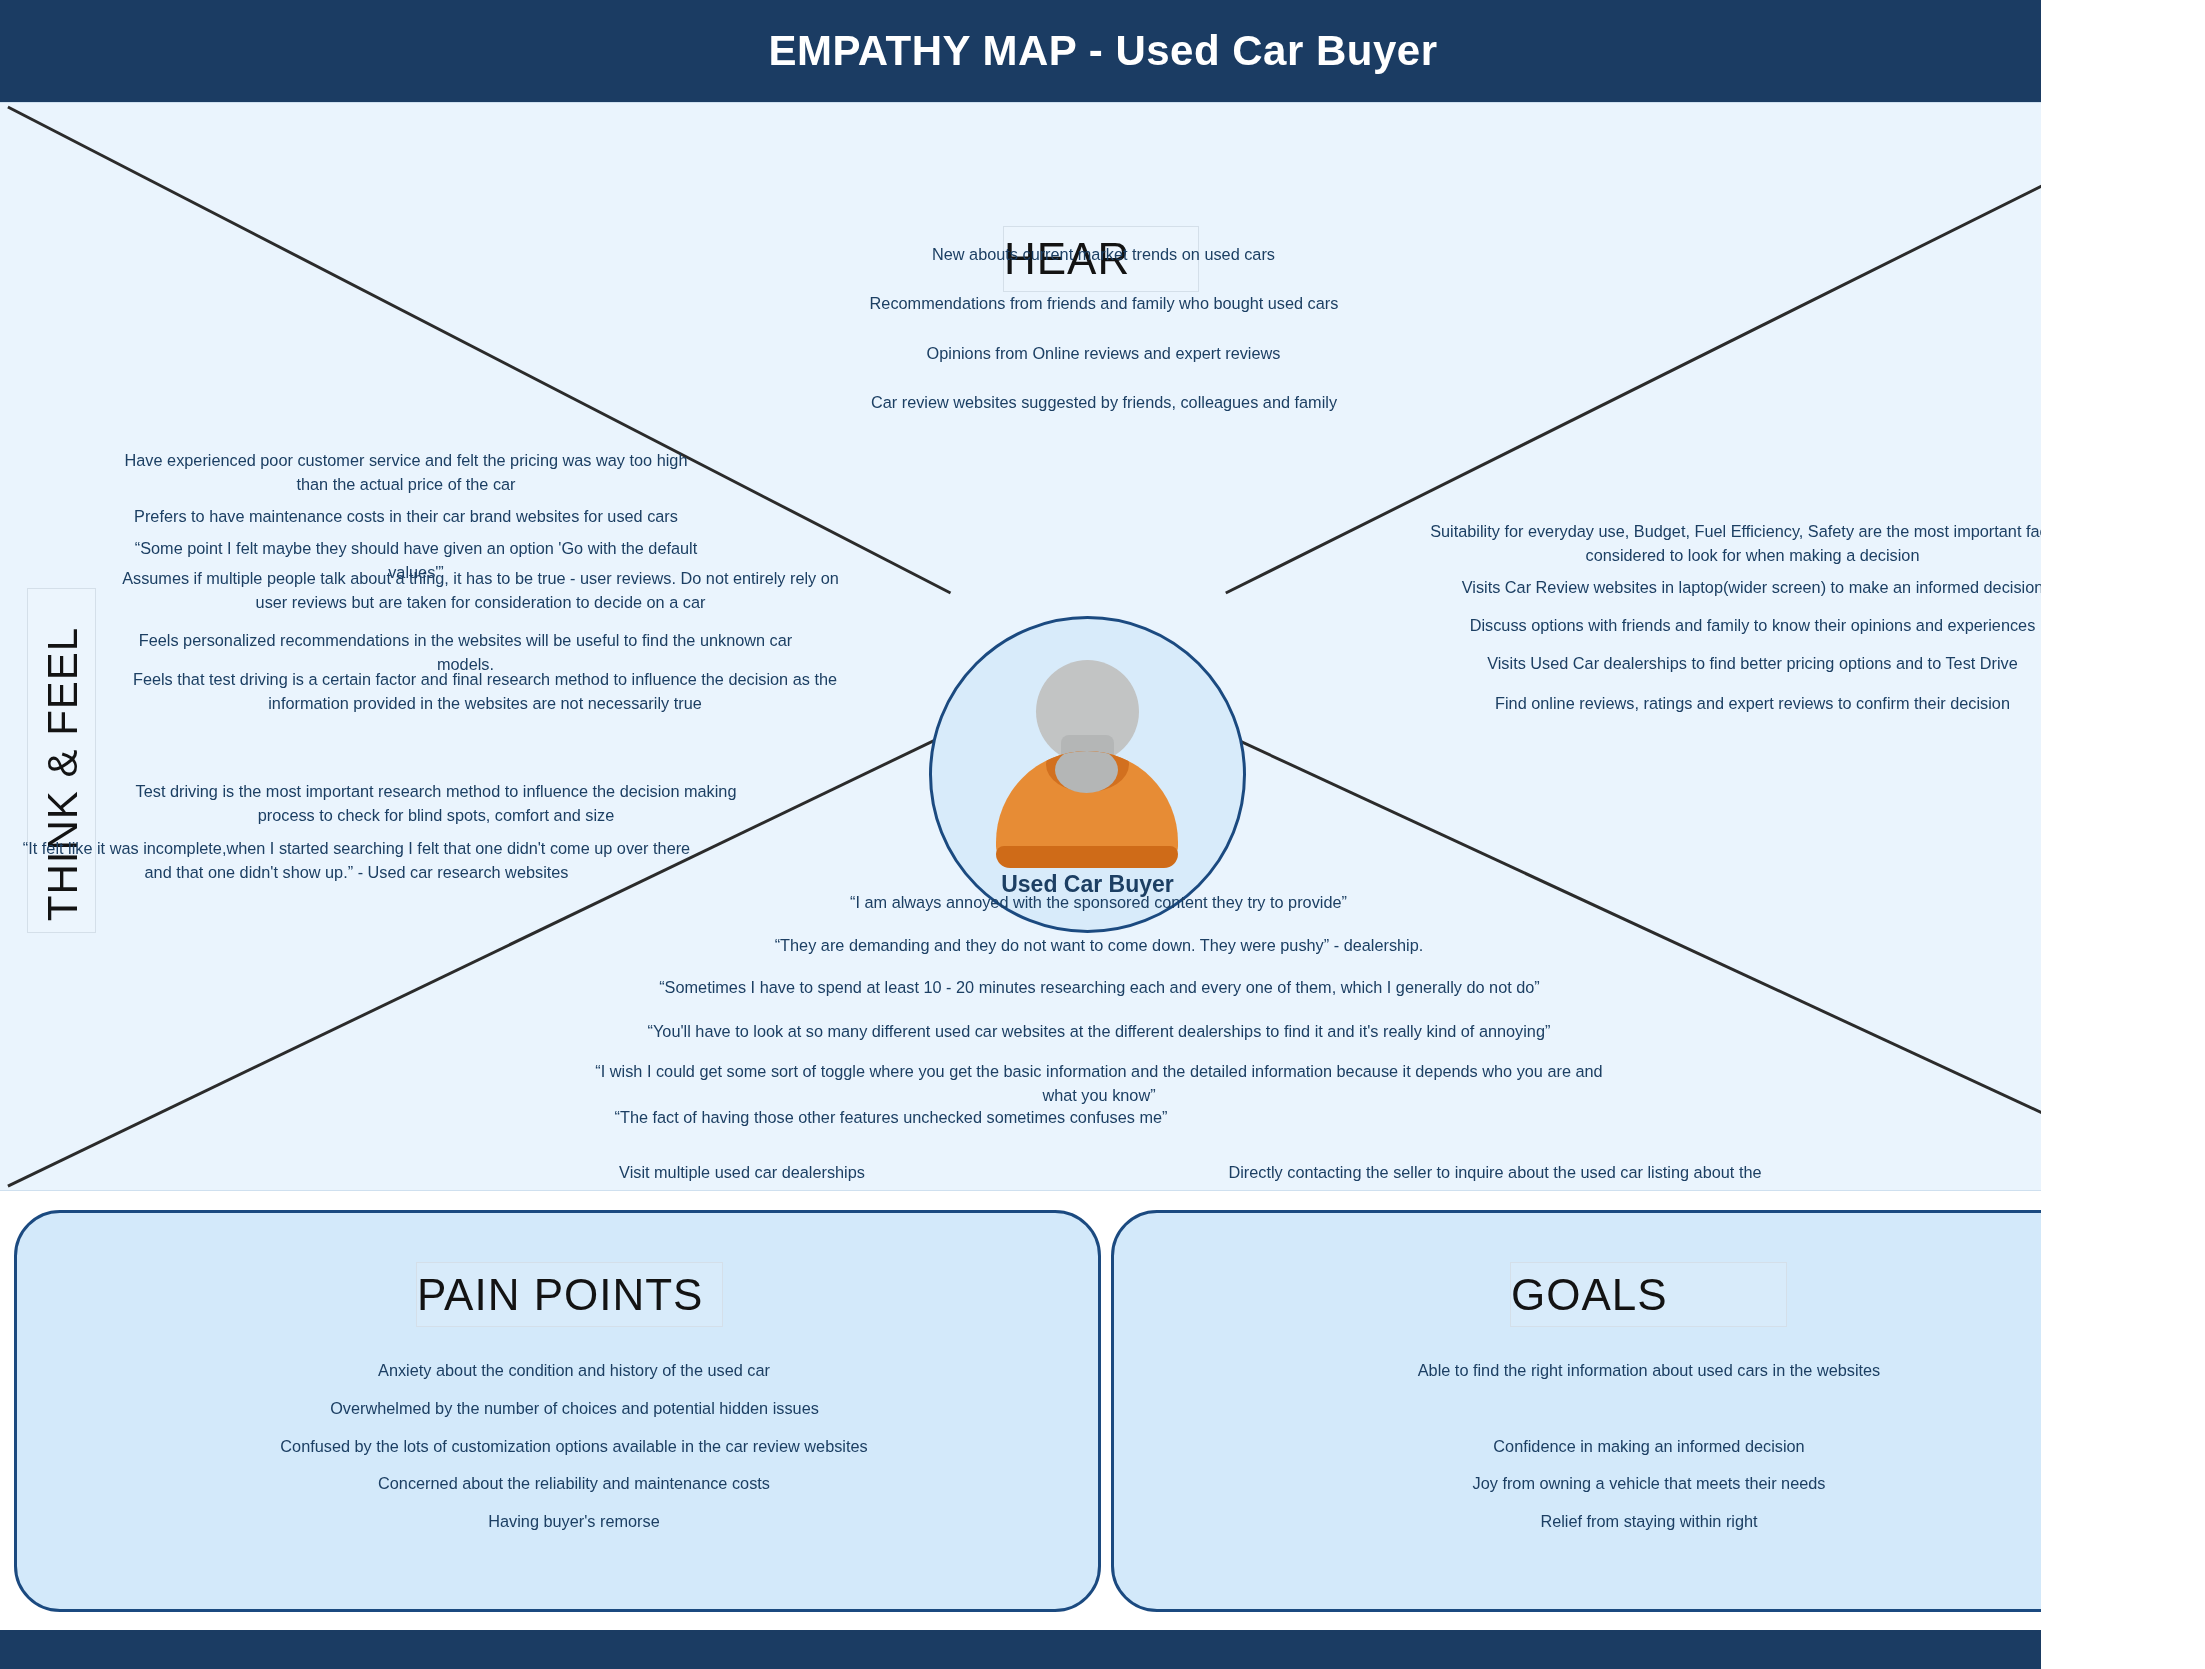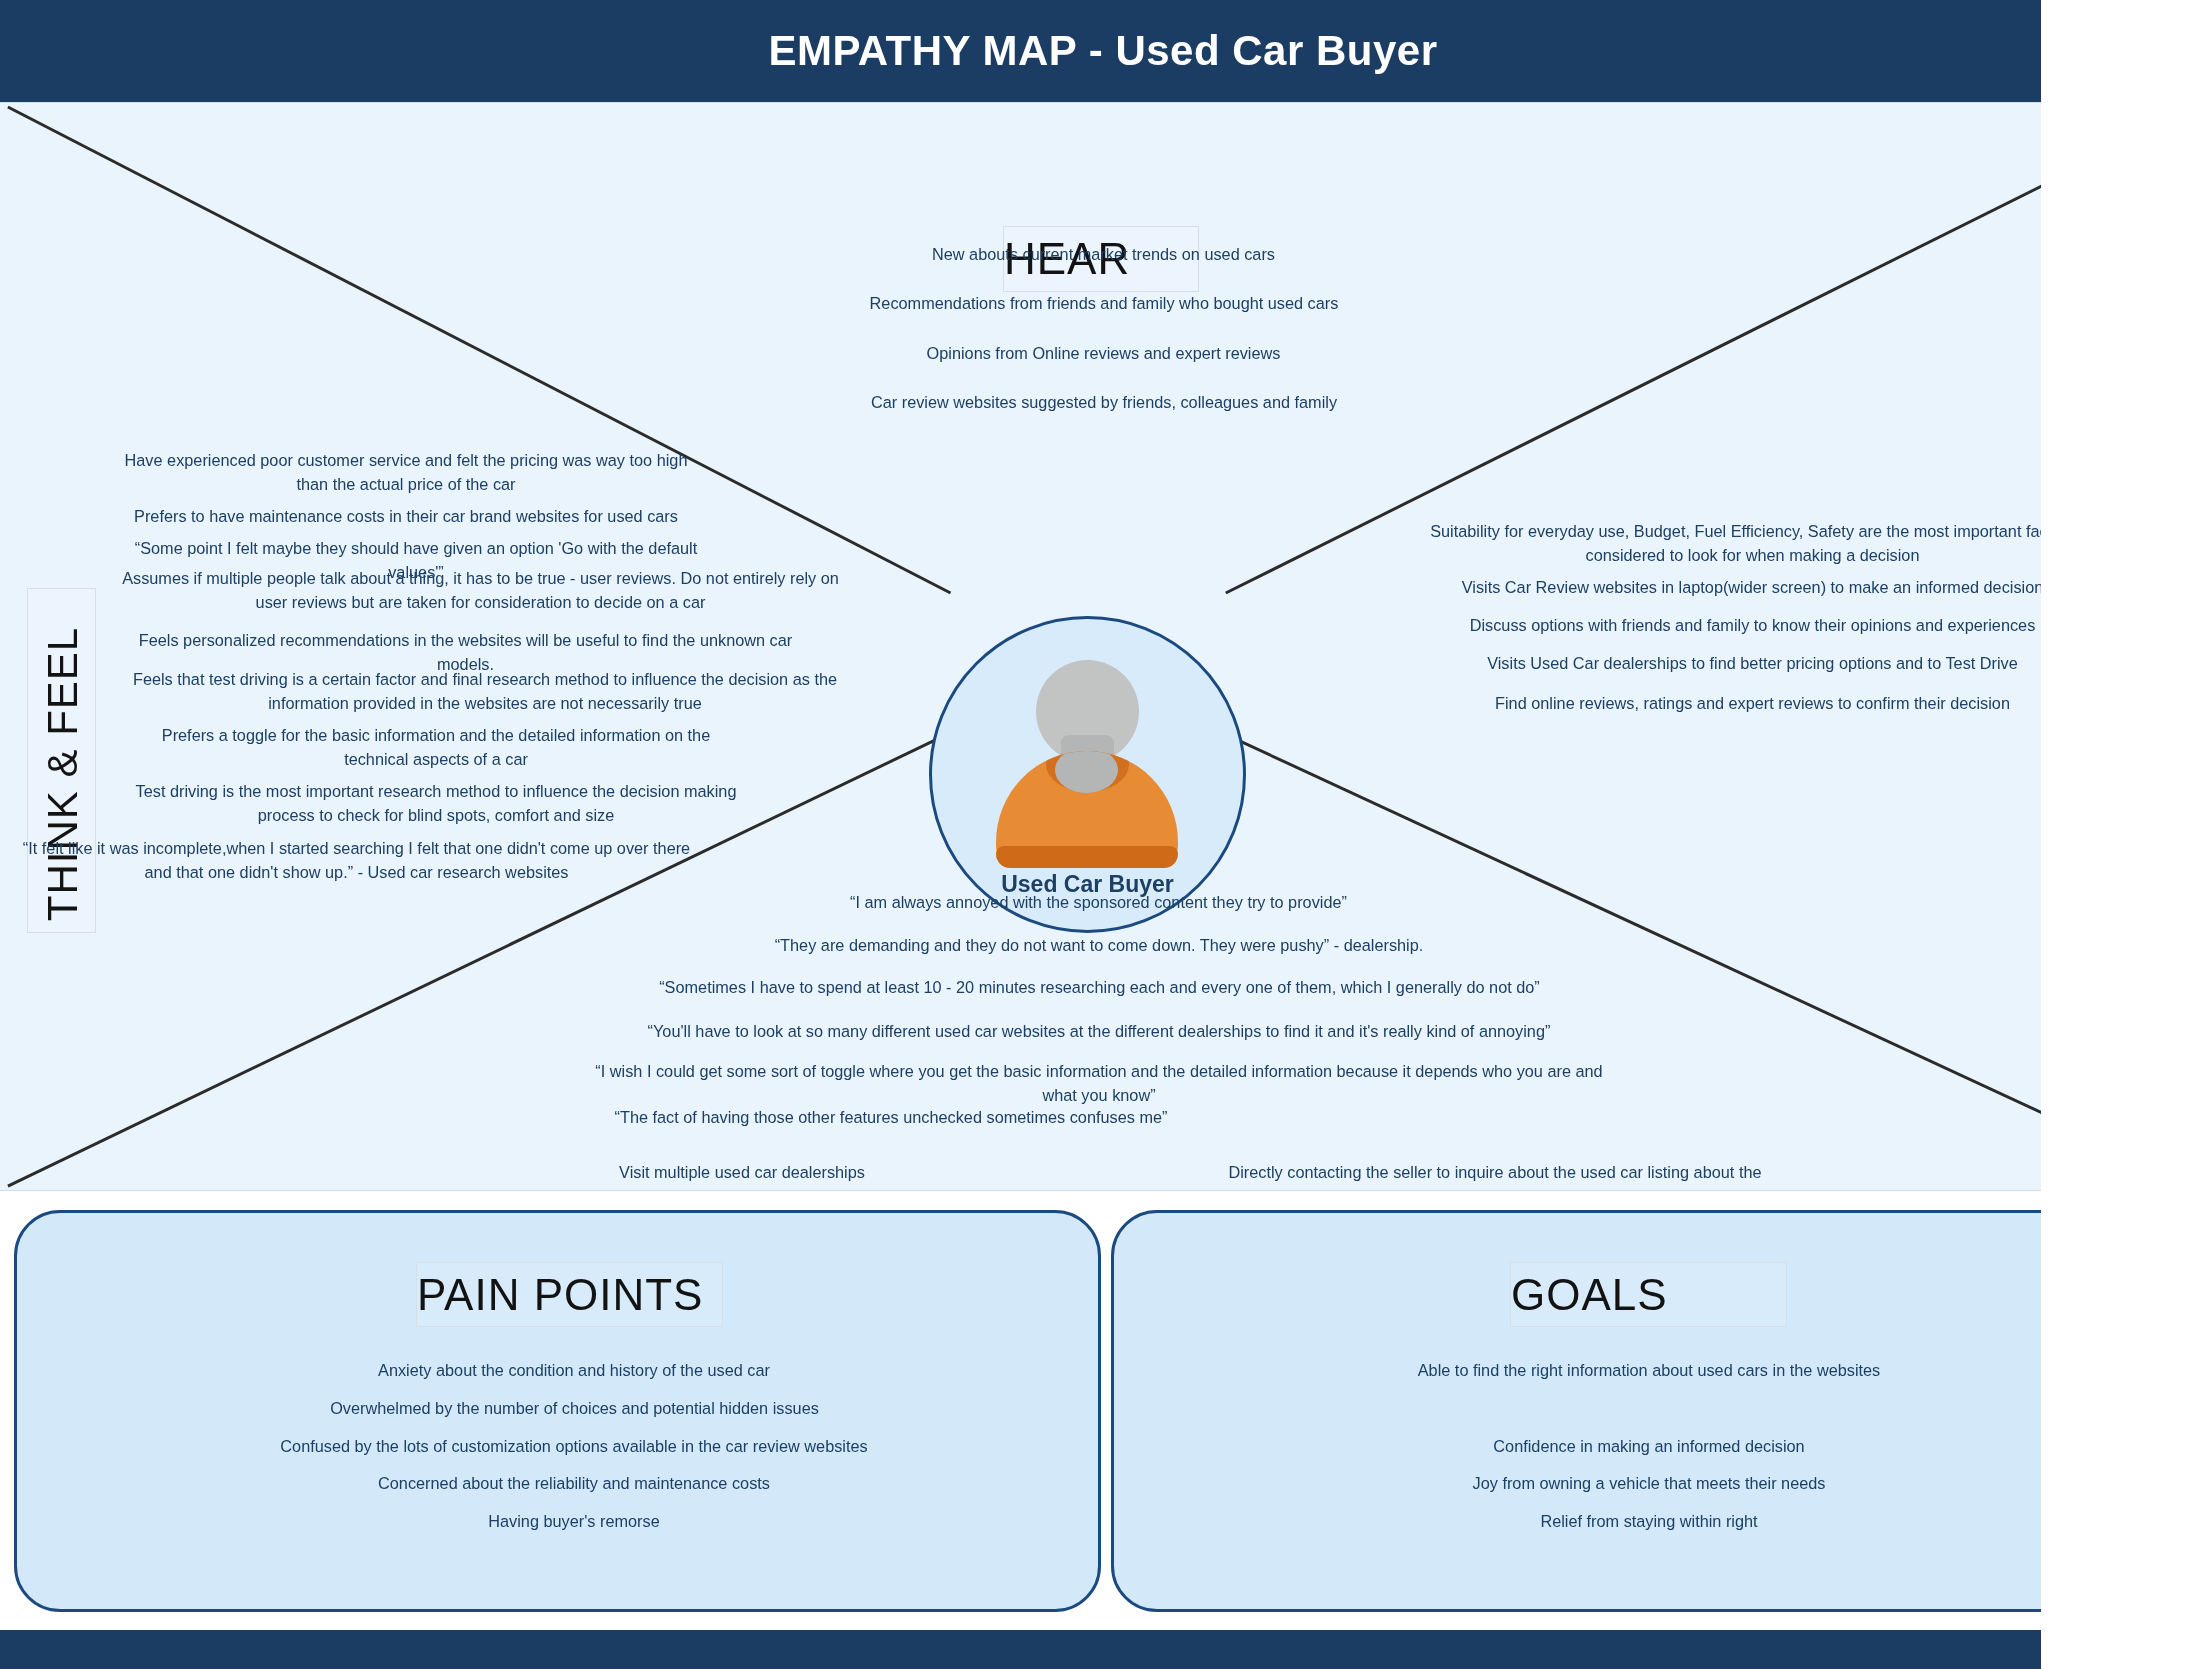--- a/index.html
+++ b/index.html
@@ -260,21 +260,20 @@
     <div class="plaque" id="plaque-think">
       <span class="ptext">THINK &amp; FEEL</span>
     </div>
 
     <div class="note" style="left:119px; top:345px; width:574px;">Have experienced poor customer service and felt the pricing was way too high than the actual price of the car</div>
     <div class="note" style="left:119px; top:401px; width:574px;">Prefers to have maintenance costs in their car brand websites for used cars</div>
     <div class="note" style="left:119px; top:433px; width:594px;">“Some point I felt maybe they should have given an option 'Go with the default values'”</div>
     <div class="note" style="left:109px; top:463px; width:743px;">Assumes if multiple people talk about a thing, it has to be true - user reviews. Do not entirely rely on user reviews but are taken for consideration to decide on a car</div>
     <div class="note" style="left:119px; top:525px; width:693px;">Feels personalized recommendations in the websites will be useful to find the unknown car models.</div>
     <div class="note" style="left:109px; top:564px; width:752px;">Feels that test driving is a certain factor and final research method to influence the decision as the information provided in the websites are not necessarily true</div>
-    <div class="note" style="left:129px; top:620px; width:614px;">Prefers a toggle for the basic information and the detailed information on the technical aspects of a car</div>
     <div class="note" style="left:119px; top:676px; width:634px;">Test driving is the most important research method to influence the decision making process to check for blind spots, comfort and size</div>
     <div class="note" style="left:20px; top:733px; width:673px;">“It felt like it was incomplete,when I started searching I felt that one didn't come up over there and that one didn't show up.” - Used car research websites</div>
 
     <div class="plaque" id="plaque-see">
       <span class="ptext">SEE</span>
     </div>
 
     <div class="note" style="left:1406px; top:416px; width:693px;">Suitability for everyday use, Budget, Fuel Efficiency, Safety are the most important factors considered to look for when making a decision</div>
     <div class="note" style="left:1406px; top:472px; width:693px;">Visits Car Review websites in laptop(wider screen) to make an informed decision</div>
     <div class="note" style="left:1406px; top:510px; width:693px;">Discuss options with friends and family to know their opinions and experiences</div>

